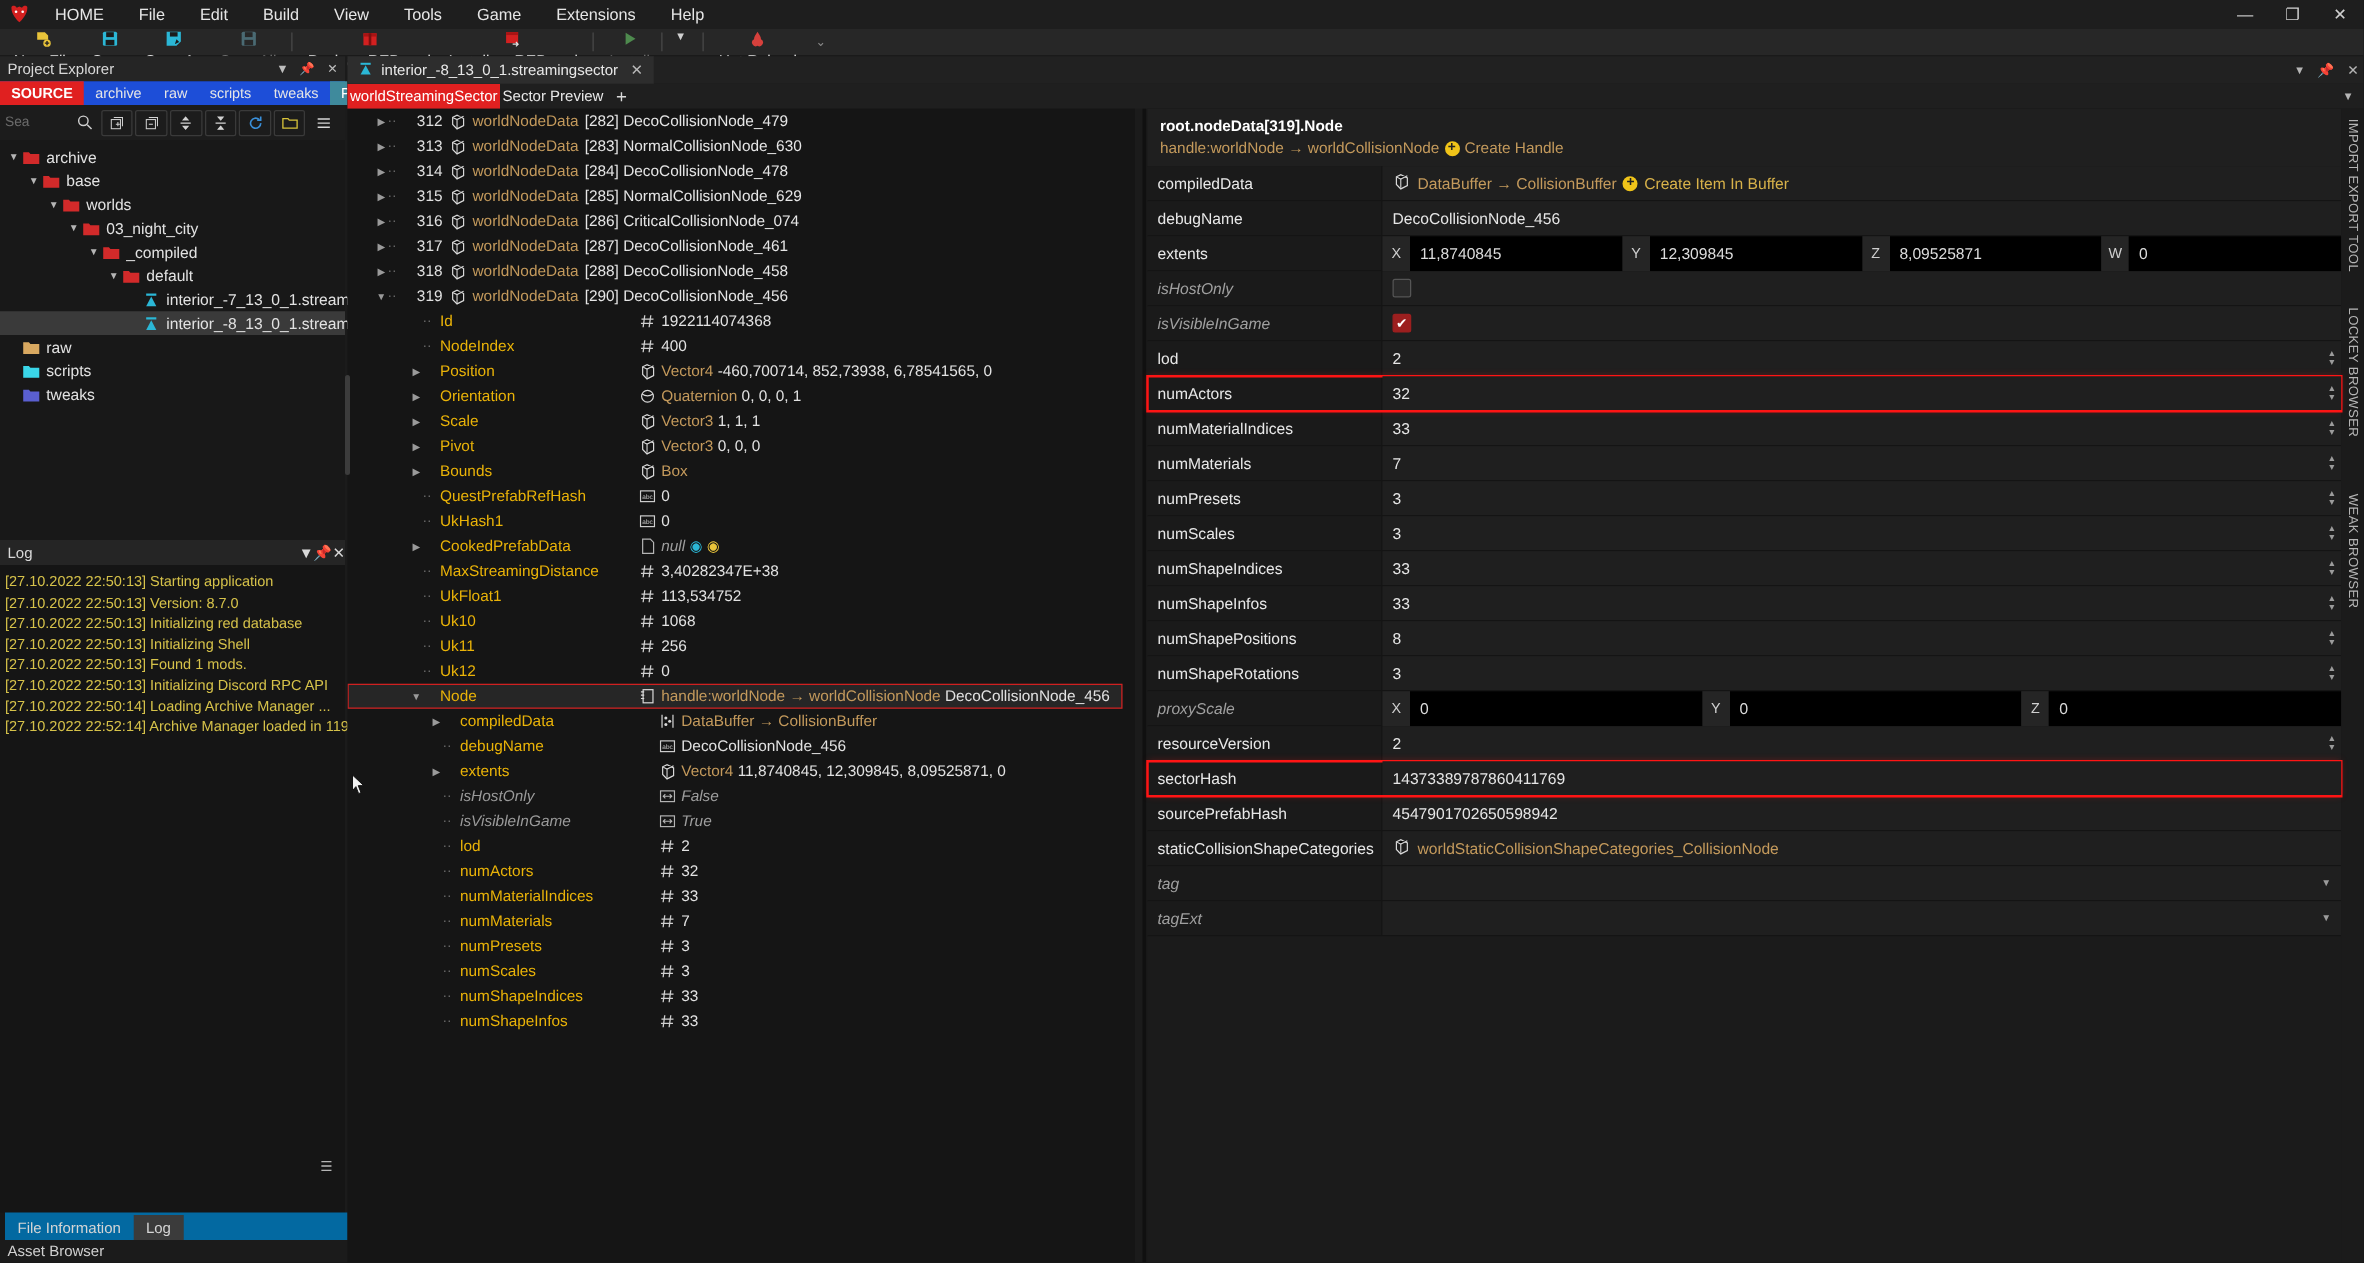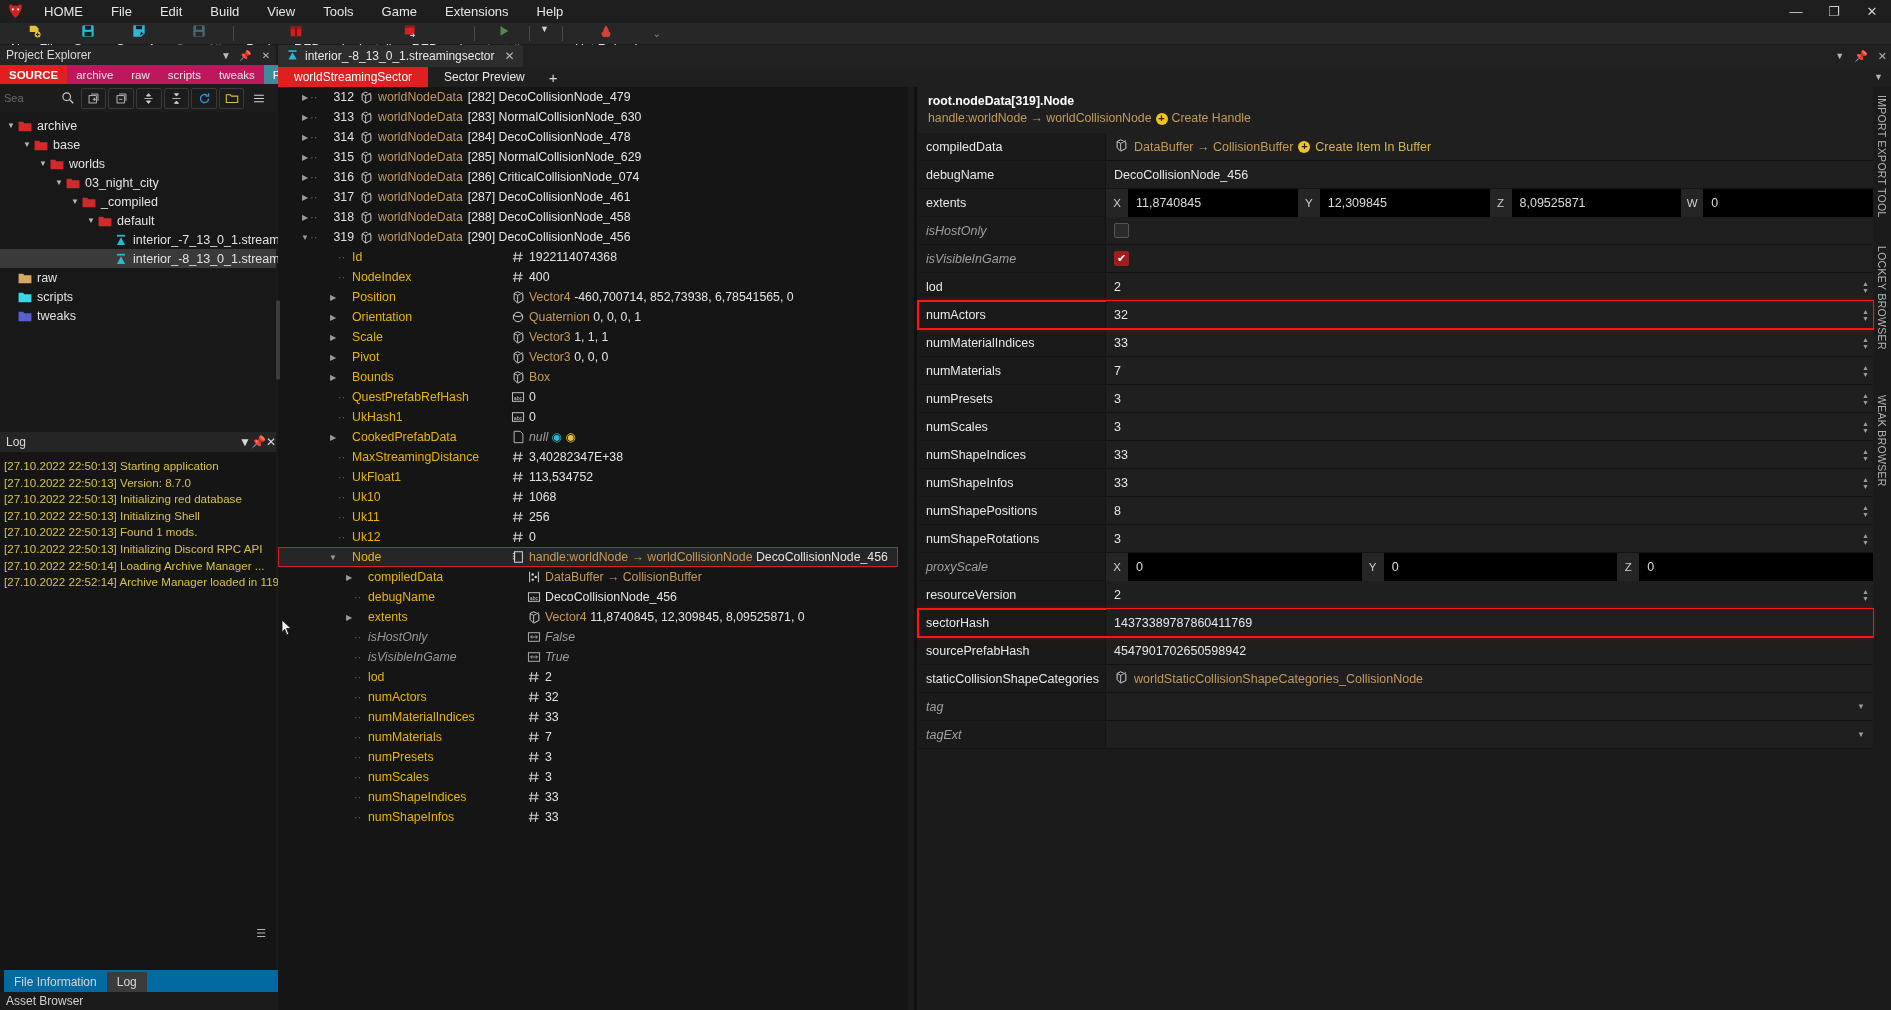--- a/index.html
+++ b/index.html
@@ -46,21 +46,21 @@
 
   
   .left-panel { position: absolute; left: 0; top: 45px; width: 276px; bottom: 0; background:#181818;}
   .panel-head {
     height: 20px; background:#252525; display:flex; align-items:center;
     padding-left: 6px; font-size: 12px; color:#d8d8d8;
   }
   .panel-head .spacer { flex: 1; }
   .panel-head .ph-icon { width:20px; height:20px; display:flex; align-items:center; justify-content:center;
                          font-size: 10px; color:#bdbdbd; }
-  .src-tabs { display:flex; height:19px; background:#be185d; font-size:11.5px; }
+  .src-tabs { display:flex; height:19px; background:#1d4ed8; font-size:11.5px; }
   .src-tab { display:flex; align-items:center; padding: 0 9px; color:#e6e6e6; cursor:default; }
   .src-tab.active-red { background:#e02020; color:#fff; font-weight:bold; }
   .src-tab.active-teal { background:#3f8a9c; color:#fff; }
   .explorer-toolbar {
     height: 28px; background:#1c1c1c; display:flex; align-items:center; gap:2px; padding: 0 4px;
   }
   .search-box { display:flex; align-items:center; width: 52px; font-size: 11px; color:#6b6b6b; }
   .sq-btn { width:26px; height:21px; border:1px solid #3a3a3a; border-radius:2px;
             display:flex; align-items:center; justify-content:center; }
   .tree { padding-top: 4px; font-size: 12.5px; }
@@ -84,21 +84,21 @@
                display:flex; align-items:center; padding-left:6px; font-size:12px; color:#d0d0d0; }
 
   
   .doc-area { position:absolute; left:278px; top:45px; right:0; bottom:0; background:#1b1b1b; }
   .doc-tabbar { height:22px; background:#212121; display:flex; align-items:center; position:relative; }
   .doc-tab { display:flex; align-items:center; gap:5px; height:22px; padding:0 8px;
              background:#2d2d2d; font-size:12px; color:#e8e8e8; }
   .doc-tab .x { color:#b9b9b9; font-size:12px; margin-left:5px; }
   .tabbar-right { position:absolute; right:4px; top:0; height:22px; display:flex; align-items:center; gap:10px; }
   .inner-tabbar { height:20px; background:#1f1f1f; display:flex; align-items:center; }
-  .inner-tab { font-size:12px; padding: 2px 16px; color:#e8e8e8; height:20px; display:flex; align-items:center;}
+  .inner-tab { font-size:12px; padding: 2px 2px; color:#e8e8e8; height:20px; display:flex; align-items:center;}
   .inner-tab.active { background:#e02020; color:#fff; }
   .inner-plus { color:#d9d9d9; font-size:15px; padding: 0 8px; }
 
   
   .center { position:absolute; left:278px; top:87px; width: 630px; bottom: 0; background:#151515;
             overflow:hidden; }
   .ctrow { display:flex; align-items:center; height:20px; font-size:12.3px; white-space:nowrap;
            position:relative; }
   .ctrow.sel { background:#262626; }
   .ctrow .arrow { width:10px; text-align:center; color:#9a9a9a; font-size:8px; flex:none; }

